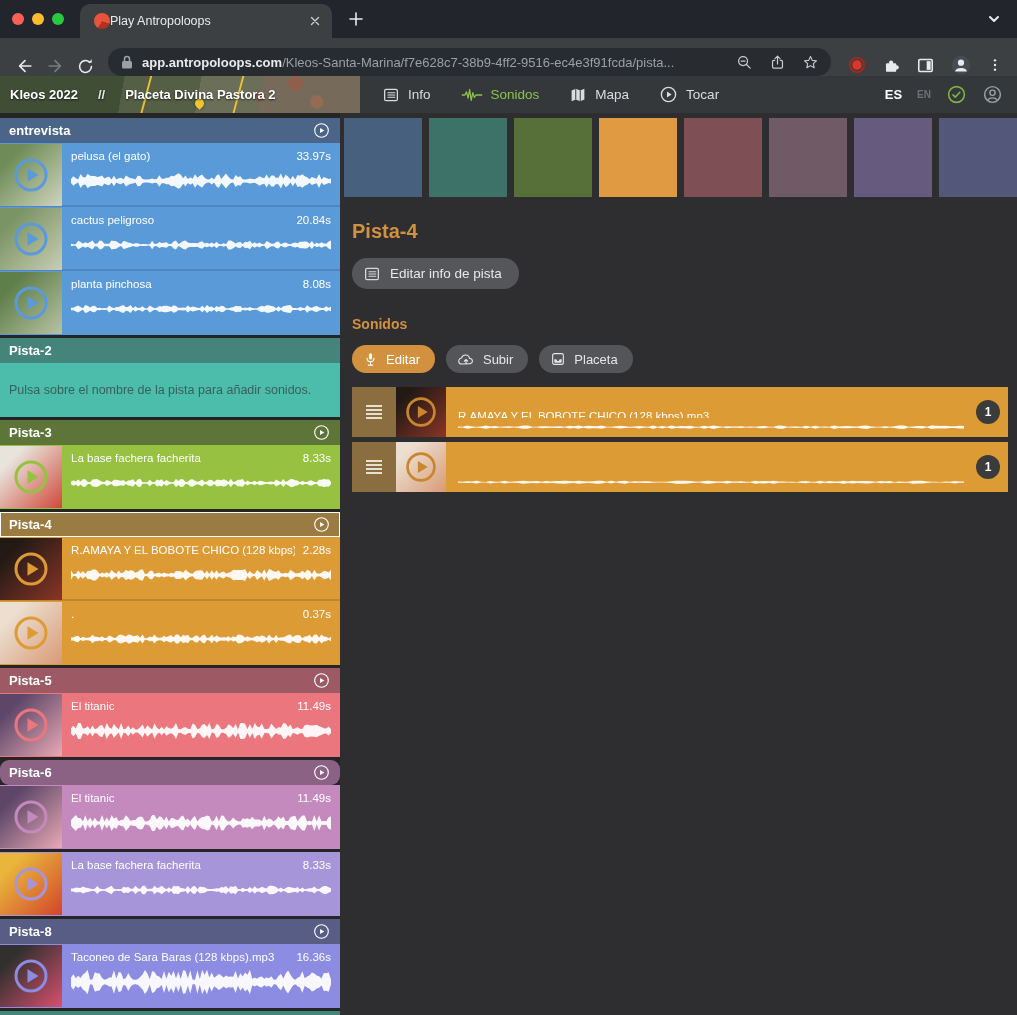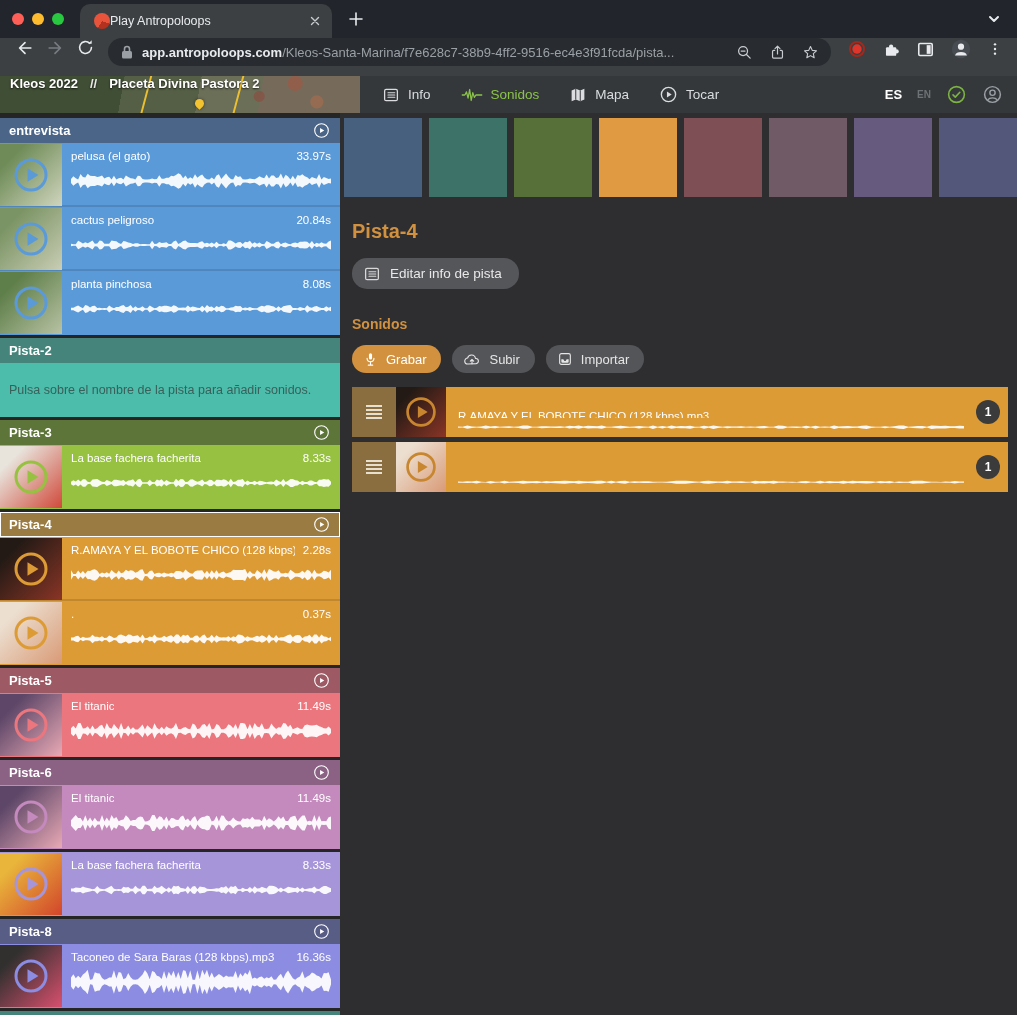--- a/index.html
+++ b/index.html
@@ -9,31 +9,31 @@
   .tabbar{height:38px;background:#22262c;display:flex;align-items:center}
   .lights{display:flex;gap:8px;padding:0 16px 0 12px}
   .light{width:12px;height:12px;border-radius:50%}
   .tab{height:34px;margin-top:4px;display:flex;align-items:center;background:#3c4043;
        border-radius:10px 10px 0 0;padding:0 10px 0 14px;width:228px}
   .favicon{width:16px;height:16px;border-radius:50%;flex:none;
        background:conic-gradient(from 210deg,#e8533c 0 72%,#b2311f 0 100%)}
   .tab-title{color:#e8eaed;font-size:12.5px;flex:1;white-space:nowrap;overflow:hidden}
   .newtab{margin-left:16px}
   .tab-chevron{margin-left:auto;margin-right:16px}
-  .toolbar{height:38px;background:#3c4043;display:flex;align-items:flex-start;padding:0 10px}
+  .toolbar{height:38px;background:#3c4043;display:flex;align-items:flex-end;padding:0 10px}
   .tool-ic{width:30px;display:flex;justify-content:center;flex:none}
   .omnibox{flex:1;height:28px;background:#282c31;border-radius:14px;display:flex;align-items:center;
        padding:0 12px;margin:0 8px;min-width:0}
   .url{font-size:13px;white-space:nowrap;overflow:hidden;margin-left:8px;min-width:0}
   .host{color:#e8eaed}.path{color:#9aa0a6}
   .omni-right{margin-left:auto;display:flex;align-items:center;gap:16px;padding-left:10px}
   .toolbar-right{display:flex;align-items:center;gap:15px;padding:0 4px 0 8px}
   
   .appheader{height:37px;background:#35383b;display:flex;align-items:stretch}
-  .crumb{width:340px;flex:none;position:relative;display:flex;align-items:flex-start;gap:12px;
+  .crumb{width:340px;flex:none;position:relative;display:flex;align-items:center;gap:20px;
      padding:0 10px;overflow:hidden;
      background:
        radial-gradient(circle at 82% 20%,rgba(196,120,90,.9) 0 7px,transparent 8px),
        radial-gradient(circle at 88% 70%,rgba(209,140,100,.8) 0 6px,transparent 7px),
        radial-gradient(circle at 72% 55%,rgba(180,100,80,.7) 0 5px,transparent 6px),
        linear-gradient(100deg,#51633f 0 34%,#6d7a55 34% 55%,#8d9070 55% 72%,#9c8a72 72% 100%)}
   .crumb::before{content:'';position:absolute;inset:0;background:rgba(20,24,28,.28)}
   .crumb .pin{position:absolute;left:195px;top:23px;width:9px;height:9px;border-radius:50% 50% 50% 0;
      transform:rotate(-45deg);background:#f4c430;box-shadow:0 0 3px rgba(0,0,0,.5)}
   .crumb .plot{position:absolute;left:145px;top:-6px;width:90px;height:48px;border:2px solid rgba(244,196,48,.95);
@@ -469,21 +469,21 @@
       </div>
       <svg class="wave" viewBox="0 0 600 60" preserveAspectRatio="none">
                   <polygon points="0.0,24.7 5.5,19.7 11.0,24.8 16.5,13.8 22.0,13.8 27.5,25.1 33.0,24.4 38.5,20.3 44.0,26.9 49.5,19.0 55.0,26.6 60.6,24.4 66.1,19.4 71.6,17.7 77.1,26.7 82.6,13.8 88.1,23.2 93.6,25.3 99.1,16.1 104.6,21.9 110.1,27.1 115.6,13.8 121.1,26.5 126.6,25.3 132.1,19.2 137.6,26.9 143.1,22.4 148.6,26.8 154.1,27.1 159.6,22.3 165.1,16.8 170.6,27.0 176.1,18.6 181.7,22.8 187.2,26.9 192.7,14.7 198.2,23.4 203.7,27.0 209.2,21.7 214.7,27.0 220.2,20.6 225.7,24.2 231.2,25.5 236.7,22.4 242.2,14.2 247.7,26.1 253.2,26.7 258.7,23.4 264.2,22.1 269.7,25.3 275.2,26.4 280.7,14.8 286.2,17.5 291.7,26.6 297.2,24.7 302.8,17.7 308.3,15.9 313.8,22.0 319.3,13.8 324.8,27.1 330.3,25.4 335.8,16.0 341.3,18.4 346.8,26.5 352.3,26.4 357.8,24.2 363.3,16.7 368.8,18.9 374.3,24.6 379.8,15.9 385.3,27.0 390.8,13.9 396.3,13.8 401.8,15.5 407.3,26.4 412.8,15.9 418.3,25.8 423.9,13.8 429.4,20.8 434.9,22.4 440.4,14.5 445.9,25.4 451.4,25.8 456.9,24.9 462.4,15.1 467.9,21.4 473.4,26.1 478.9,22.4 484.4,23.1 489.9,13.8 495.4,15.0 500.9,22.1 506.4,17.6 511.9,26.6 517.4,24.4 522.9,22.4 528.4,25.6 533.9,25.8 539.4,18.6 545.0,16.9 550.5,18.5 556.0,19.0 561.5,18.3 567.0,17.4 572.5,20.4 578.0,22.0 583.5,24.3 589.0,24.9 594.5,21.2 600.0,26.1 600.0,33.9 594.5,38.8 589.0,35.1 583.5,35.7 578.0,38.0 572.5,39.6 567.0,42.6 561.5,41.7 556.0,41.0 550.5,41.5 545.0,43.1 539.4,41.4 533.9,34.2 528.4,34.4 522.9,37.6 517.4,35.6 511.9,33.4 506.4,42.4 500.9,37.9 495.4,45.0 489.9,46.2 484.4,36.9 478.9,37.6 473.4,33.9 467.9,38.6 462.4,44.9 456.9,35.1 451.4,34.2 445.9,34.6 440.4,45.5 434.9,37.6 429.4,39.2 423.9,46.2 418.3,34.2 412.8,44.1 407.3,33.6 401.8,44.5 396.3,46.2 390.8,46.1 385.3,33.0 379.8,44.1 374.3,35.4 368.8,41.1 363.3,43.3 357.8,35.8 352.3,33.6 346.8,33.5 341.3,41.6 335.8,44.0 330.3,34.6 324.8,32.9 319.3,46.2 313.8,38.0 308.3,44.1 302.8,42.3 297.2,35.3 291.7,33.4 286.2,42.5 280.7,45.2 275.2,33.6 269.7,34.7 264.2,37.9 258.7,36.6 253.2,33.3 247.7,33.9 242.2,45.8 236.7,37.6 231.2,34.5 225.7,35.8 220.2,39.4 214.7,33.0 209.2,38.3 203.7,33.0 198.2,36.6 192.7,45.3 187.2,33.1 181.7,37.2 176.1,41.4 170.6,33.0 165.1,43.2 159.6,37.7 154.1,32.9 148.6,33.2 143.1,37.6 137.6,33.1 132.1,40.8 126.6,34.7 121.1,33.5 115.6,46.2 110.1,32.9 104.6,38.1 99.1,43.9 93.6,34.7 88.1,36.8 82.6,46.2 77.1,33.3 71.6,42.3 66.1,40.6 60.6,35.6 55.0,33.4 49.5,41.0 44.0,33.1 38.5,39.7 33.0,35.6 27.5,34.9 22.0,46.2 16.5,46.2 11.0,35.2 5.5,40.3 0.0,35.3" fill="rgba(255,255,255,0.93)"></polygon>
                 </svg>
     </div>
   </div>
 </div>
   </section>
 
   <section class="track">
-    <header class="track-hd" style="background: rgb(139, 97, 132);">
+    <header class="track-hd" style="background: rgb(139, 97, 132); border-radius: 9px;">
       <span class="track-name">Pista-6</span>
       <span class="play-btn">
         <svg width="19" height="19" viewBox="0 0 24 24">
                 <circle cx="12" cy="12" r="8.6" stroke="#fff" stroke-width="1.4" fill="none"></circle>
                 <path d="M10.2 8.7l5.3 3.3-5.3 3.3z" fill="#fff"></path>
               </svg>
       </span>
     </header>
     <div class="track-body" style="background: rgb(196, 137, 189);">
   <div class="clip">
@@ -591,39 +591,39 @@
       <div class="section-h">Sonidos</div>
       <div class="btn-row">
         <span class="pill accent">
           <span>
             <svg width="15" height="17" viewBox="0 0 24 26">
                 <rect x="9.5" y="3" width="5" height="10" rx="2.5" fill="#fff"></rect>
                 <path d="M6.5 11a5.5 5.5 0 0 0 11 0" stroke="#fff" stroke-width="1.8" fill="none" stroke-linecap="round"></path>
                 <path d="M12 16.5v4M8.5 22h7" stroke="#fff" stroke-width="1.8" stroke-linecap="round"></path>
               </svg>
           </span>
-          <span>Grabar</span>
+          <span>Editar</span>
         </span>
         <span class="pill gray">
           <span>
             <svg width="18" height="15" viewBox="0 0 26 20">
                 <path d="M7 16.5a4.3 4.3 0 0 1-.4-8.6A5.8 5.8 0 0 1 18 8.6a3.7 3.7 0 0 1 1 7.4z" stroke="#e6e6e6" stroke-width="1.6" fill="none" stroke-linejoin="round"></path>
                 <path d="M13 16v-5.5M10.6 12.5L13 10l2.4 2.5" stroke="#e6e6e6" stroke-width="1.6" fill="none" stroke-linecap="round" stroke-linejoin="round"></path>
               </svg>
           </span>
           <span>Subir</span>
         </span>
         <span class="pill gray">
           <span>
             <svg width="16" height="16" viewBox="0 0 24 24">
                 <rect x="4" y="4" width="16" height="16" rx="2.5" stroke="#e6e6e6" stroke-width="1.7" fill="none"></rect>
                 <path d="M6.5 12.5h3l1.5 2.5h2l1.5-2.5h3v3.5a1.5 1.5 0 0 1-1.5 1.5H8a1.5 1.5 0 0 1-1.5-1.5z" fill="#e6e6e6"></path>
               </svg>
           </span>
-          <span>Importar</span>
+          <span>Placeta</span>
         </span>
       </div>
       <div class="rows">
   <div class="srow">
     <div class="handle" style="background: rgb(138, 110, 63);">
       <svg width="20" height="16" viewBox="0 0 20 16">
                 <path d="M2 2h16M2 6h16M2 10h16M2 14h16" stroke="#e8e0cf" stroke-width="2"></path>
               </svg>
     </div>
     <div class="sthumb" style="background: linear-gradient(135deg, rgb(36, 26, 21) 20%, rgb(138, 53, 38));">

